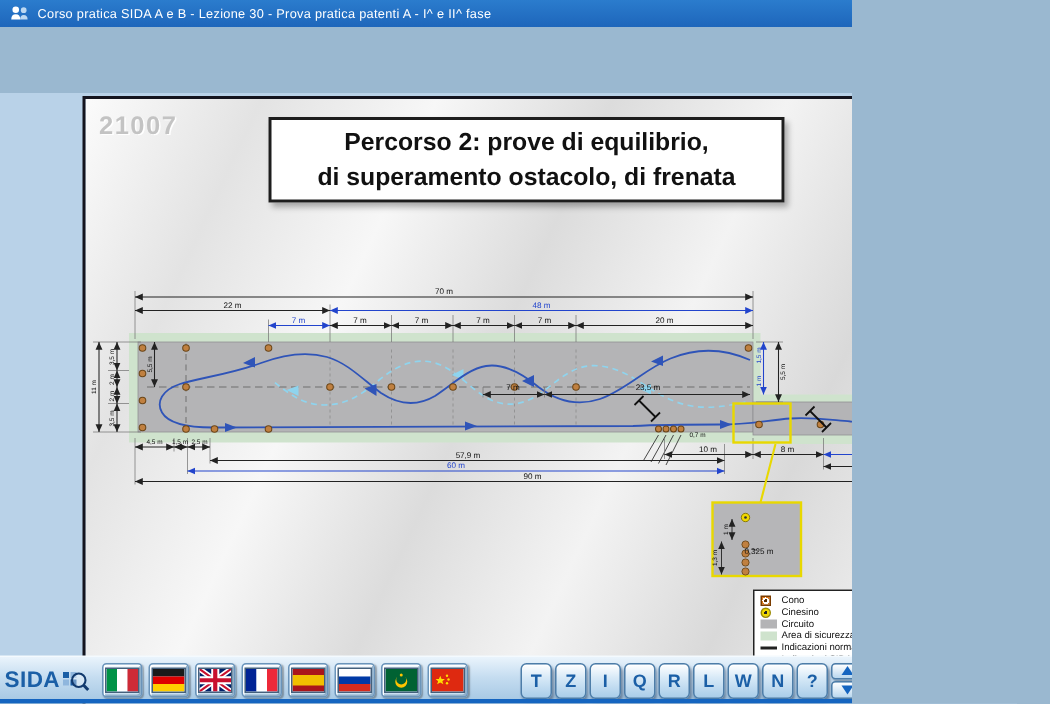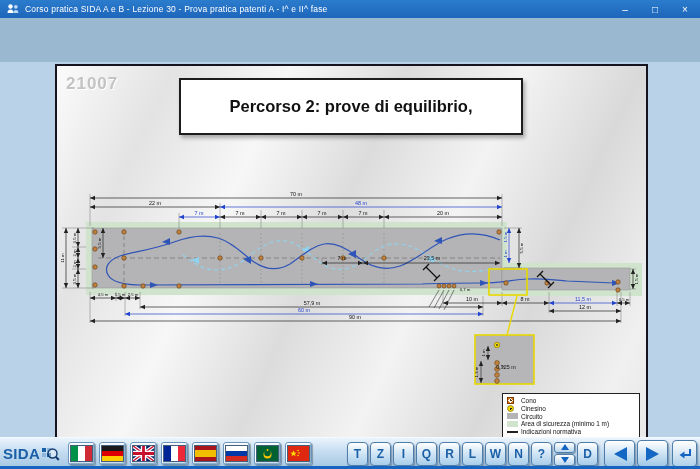--- a/index.html
+++ b/index.html
@@ -1,16 +1,16 @@
 <!DOCTYPE html>
 <html><head>
 <meta charset="utf-8">
 <style>
   html,body{margin:0;padding:0;background:#9ab8d0;}
-  .screen{position:relative;width:700px;height:469px;overflow:hidden;
+  .screen{position:relative;width:568px;height:469px;overflow:hidden;
     font-family:"Liberation Sans",sans-serif;-webkit-font-smoothing:antialiased;}
   
   .titlebar{position:absolute;left:0;top:0;width:700px;height:18px;
     background:linear-gradient(180deg,#2b7ccd,#1e66bb);display:flex;align-items:center;color:#fff;}
   .app-icon{width:14px;height:12px;margin:0 5px 0 6px;flex:none;}
   .tb-title{font-size:8.5px;letter-spacing:.2px;white-space:nowrap;flex:1;}
   .win-btn{width:30px;height:18px;display:flex;align-items:center;justify-content:center;
     font-size:10px;color:#fff;cursor:default;}
   
   .workspace{position:absolute;left:0;top:18px;width:700px;height:419px;background:#b9d2e8;margin-top:44px;}
@@ -91,20 +91,21 @@
     <div class="win-btn">□</div>
     <div class="win-btn">×</div>
   </div>
 
   <div class="workspace">
     <div class="panel">
       <div class="slide-number">21007</div>
 
       <div class="title-box">
         <div>Percorso 2: prove di equilibrio,</div>
+        <div>di superamento ostacolo, di frenata</div>
       </div>
 
       <svg class="diagram" viewBox="55 140 589 205">
         <defs>
           <marker id="ab" viewBox="0 0 6 6" refX="5.2" refY="3" markerWidth="6" markerHeight="6" orient="auto-start-reverse" markerUnits="userSpaceOnUse">
             <path d="M0,0.7 L5.2,3 L0,5.3 z" fill="#222"></path>
           </marker>
           <marker id="abl" viewBox="0 0 6 6" refX="5.2" refY="3" markerWidth="6" markerHeight="6" orient="auto-start-reverse" markerUnits="userSpaceOnUse">
             <path d="M0,0.7 L5.2,3 L0,5.3 z" fill="#2244cc"></path>
           </marker>

